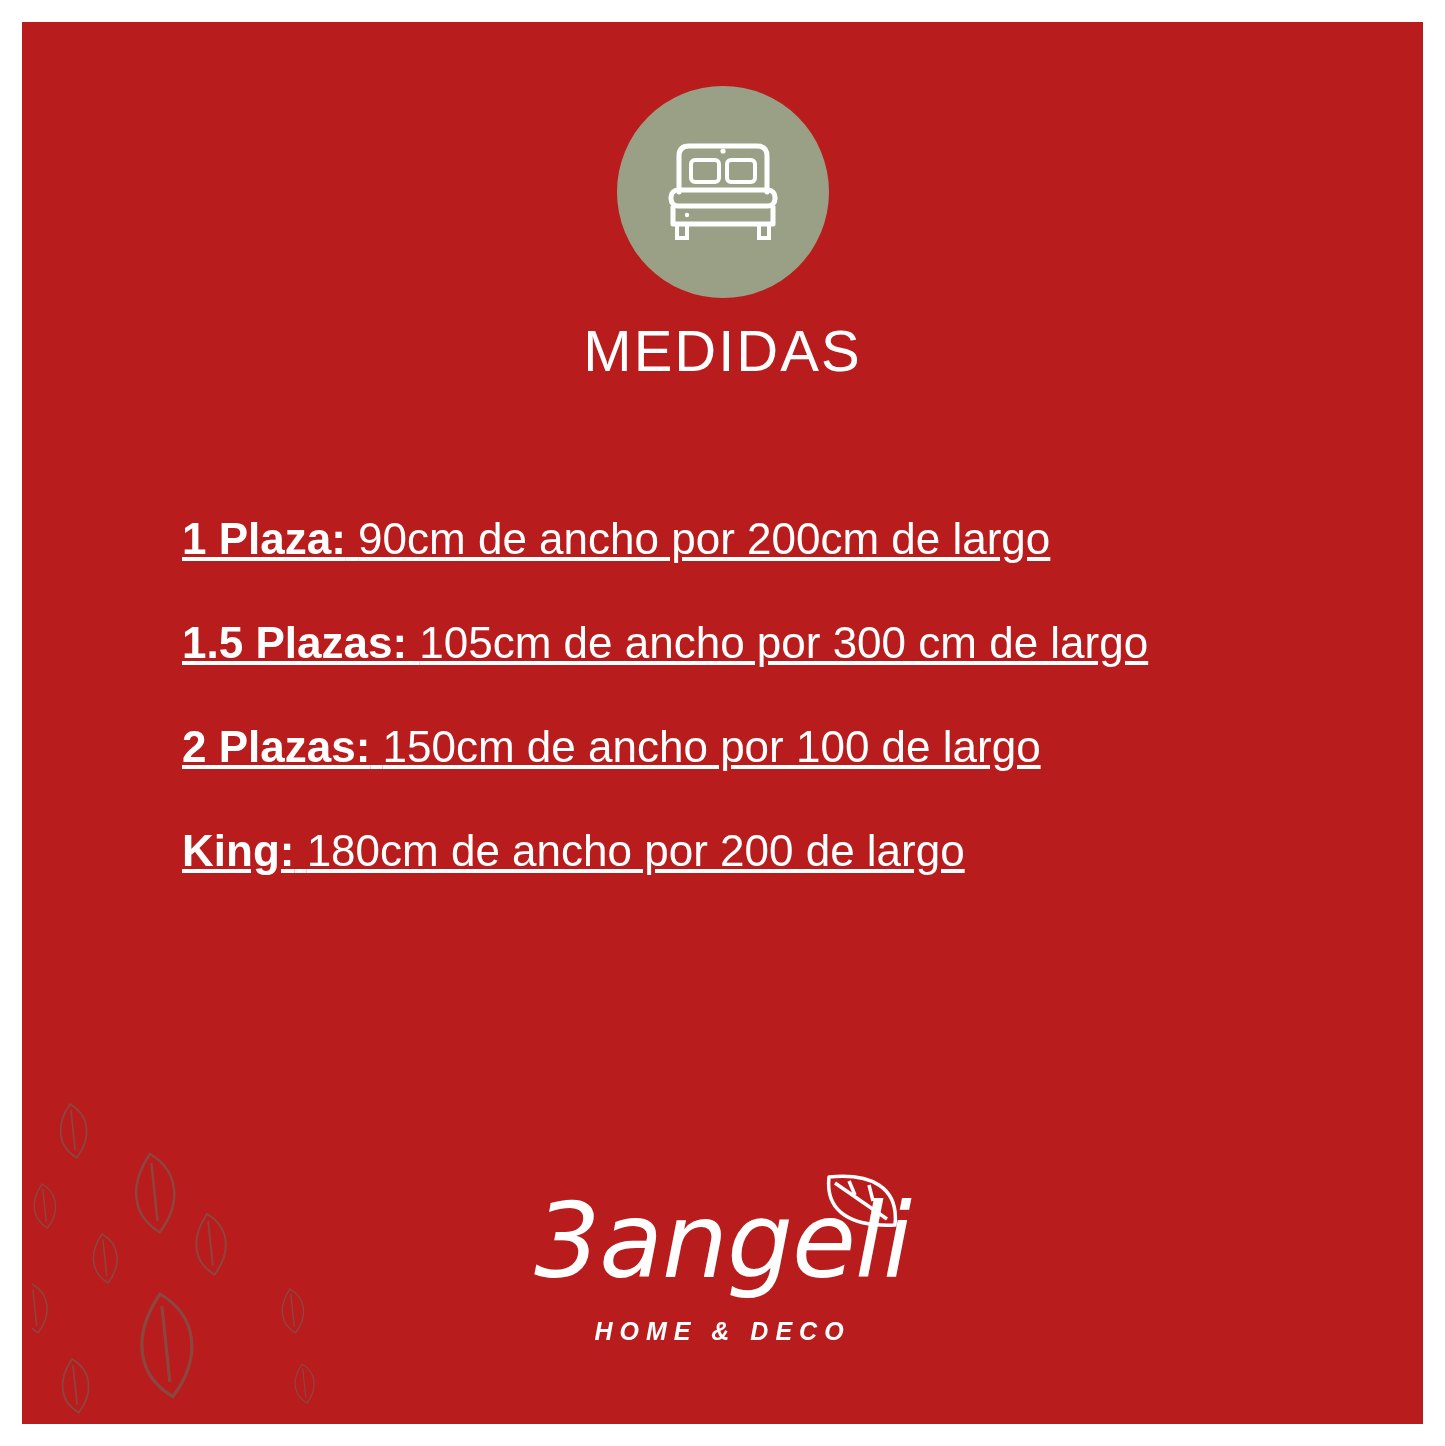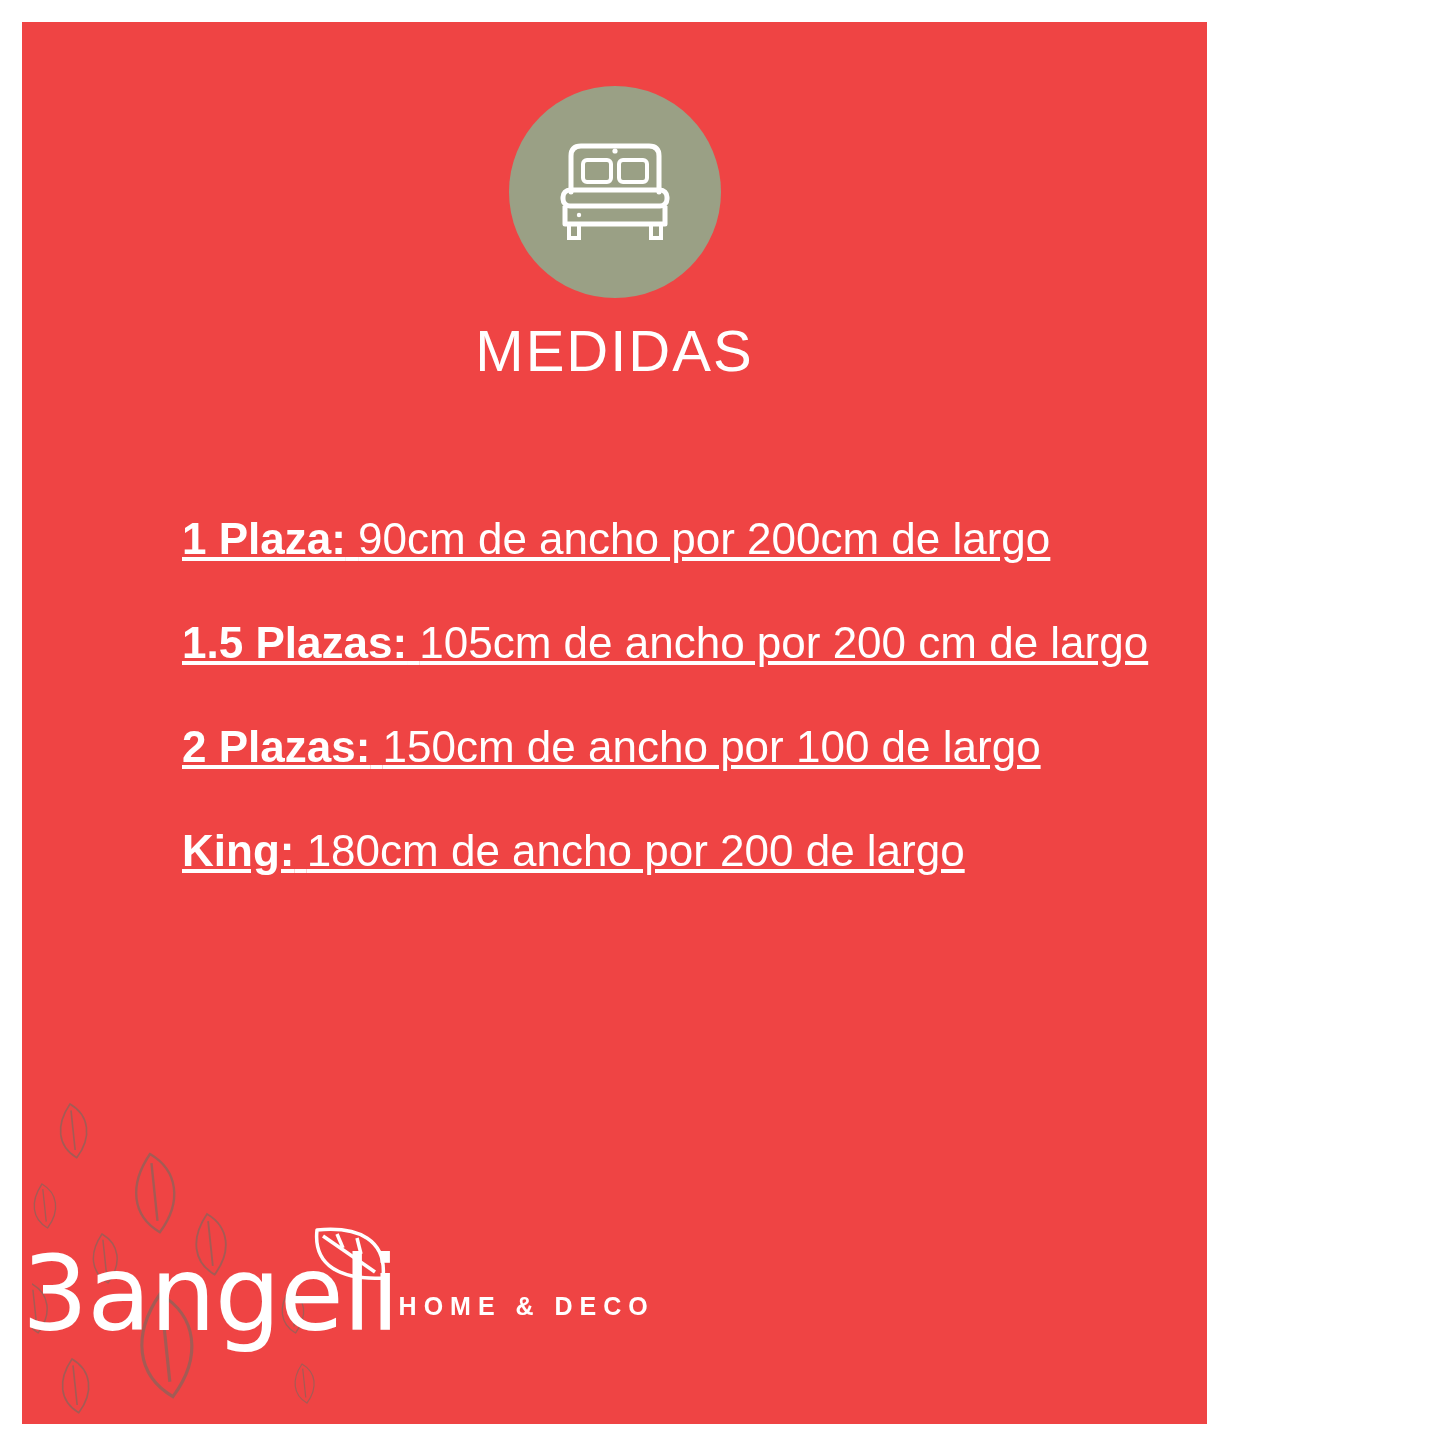--- a/index.html
+++ b/index.html
@@ -6,23 +6,23 @@
   html, body {
     width: 1445px;
     height: 1446px;
     background: #ffffff;
     font-family: "Liberation Sans", sans-serif;
   }
   #card {
     position: absolute;
     left: 22px;
     top: 22px;
-    width: 1185px;
+    width: 1401px;
     height: 1402px;
-    background: #ef4444;
+    background: #b91c1c;
     overflow: hidden;
   }
   
   #badge {
     position: absolute;
     left: 50%;
     top: 64px;
     transform: translateX(-50%);
     width: 212px;
     height: 212px;
@@ -70,22 +70,23 @@
     height: 330px;
     opacity: 0.5;
   }
   
   #brand {
     position: absolute;
     left: 0;
     right: 0;
     bottom: 78px;
     display: flex;
-    flex-direction: row;
+    flex-direction: column;
     align-items: center;
+    font-style: italic;
   }
   #brandName {
     position: relative;
     color: #ffffff;
     font-size: 104px;
     font-weight: 400;
     letter-spacing: -1px;
     line-height: 1.0;
     font-family: "DejaVu Sans", sans-serif;
   }
@@ -131,21 +132,21 @@
 
   <div id="title">MEDIDAS</div>
 
   <div id="list">
     <div class="row">
       <span class="lbl">1 Plaza:</span>
       <span class="val">90cm de ancho por 200cm de largo</span>
     </div>
     <div class="row">
       <span class="lbl">1.5 Plazas:</span>
-      <span class="val">105cm de ancho por 200 cm de largo</span>
+      <span class="val">105cm de ancho por 300 cm de largo</span>
     </div>
     <div class="row">
       <span class="lbl">2 Plazas:</span>
       <span class="val">150cm de ancho por 100 de largo</span>
     </div>
     <div class="row">
       <span class="lbl">King:</span>
       <span class="val">180cm de ancho por 200 de largo</span>
     </div>
   </div>

